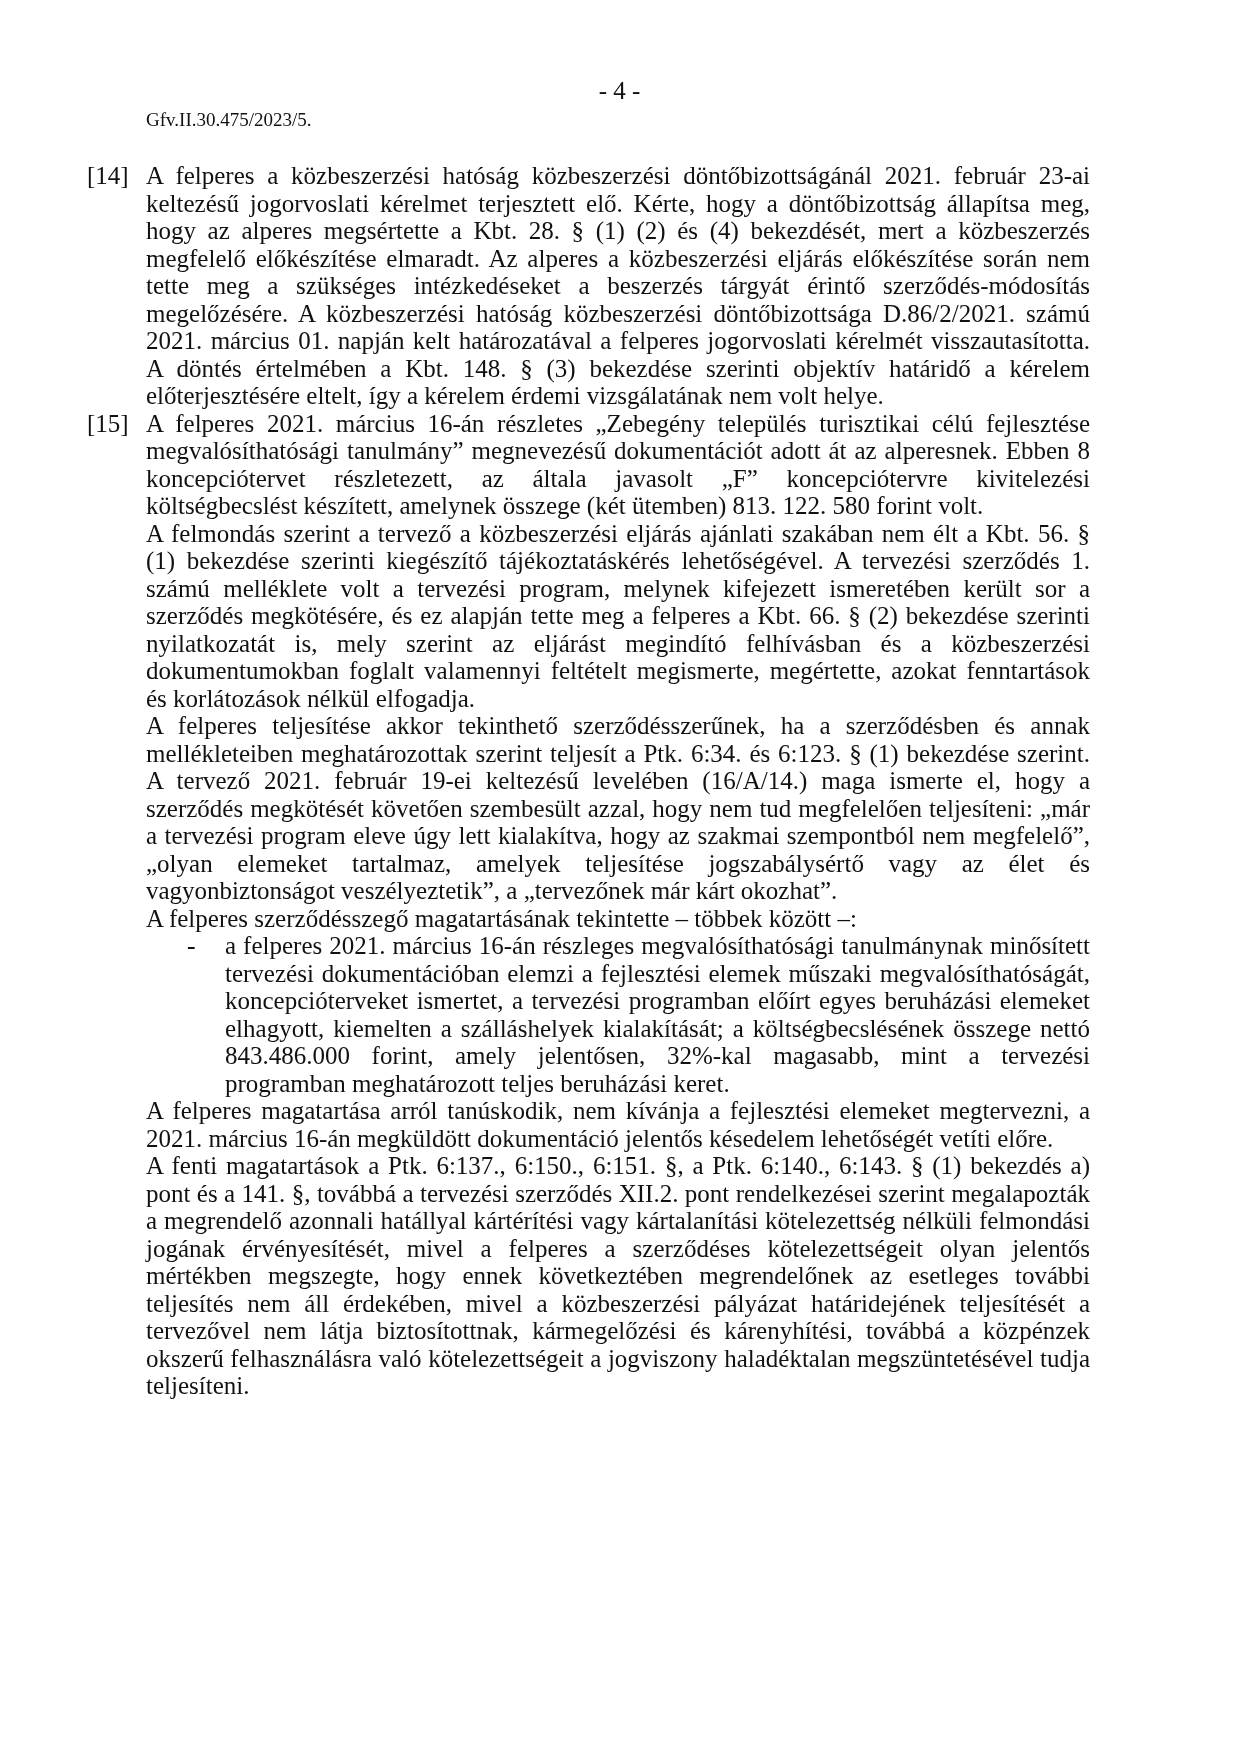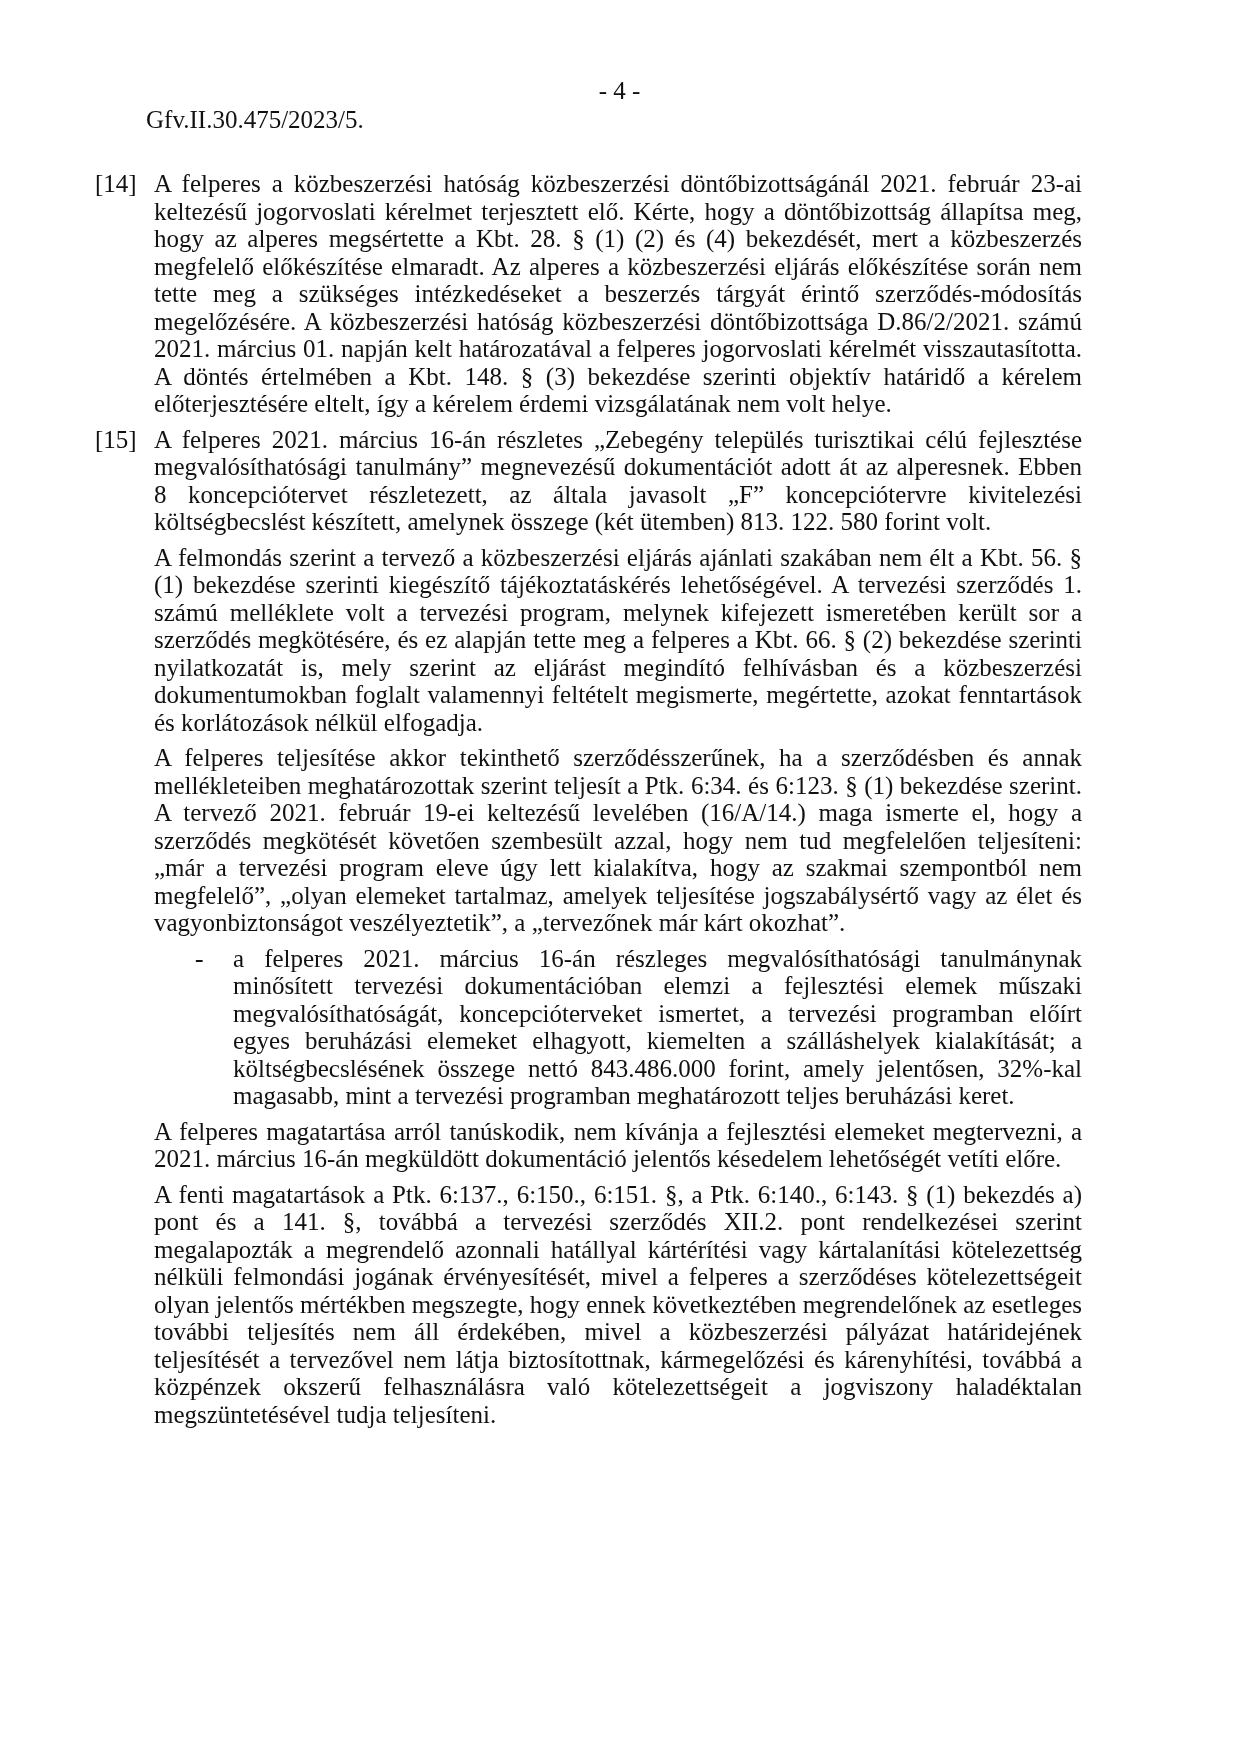--- a/index.html
+++ b/index.html
@@ -23,33 +23,33 @@
     right: 0;
     text-align: center;
     font-size: 25px;
     line-height: 27.5px;
     white-space: pre;
   }
   .case-number {
     position: absolute;
     top: 106px;
     left: 146px;
-    font-size: 25px;
+    font-size: 19px;
     line-height: 27.5px;
   }
   .doc-body {
     position: absolute;
     top: 162px;
     left: 87px;
     width: 1003px;
     font-size: 25px;
     line-height: 27.5px;
   }
   p.para {
-    margin: 8px;
+    margin: 0;
     position: relative;
     text-align: justify;
     text-justify: inter-word;
     hyphens: none;
     padding-left: 59px;
   }
   p.para.bullet {
     padding-left: 138px;
   }
   p.para .marker {
@@ -65,18 +65,19 @@
 <body>
 
 <div class="page">
   <div class="page-number">- 4 -</div>
   <div class="case-number">Gfv.II.30.475/2023/5.</div>
   <div class="doc-body">
       <p class="para numbered"><span class="marker">[14]</span><span>A felperes a közbeszerzési hatóság közbeszerzési döntőbizottságánál 2021. február 23-ai keltezésű jogorvoslati kérelmet terjesztett elő. Kérte, hogy a döntőbizottság állapítsa meg, hogy az alperes megsértette a Kbt. 28. § (1) (2) és (4) bekezdését, mert a közbeszerzés megfelelő előkészítése elmaradt. Az alperes a közbeszerzési eljárás előkészítése során nem tette meg a szükséges intézkedéseket a beszerzés tárgyát érintő szerződés-módosítás megelőzésére. A közbeszerzési hatóság közbeszerzési döntőbizottsága D.86/2/2021. számú 2021. március 01. napján kelt határozatával a felperes jogorvoslati kérelmét visszautasította. A döntés értelmében a Kbt. 148. § (3) bekezdése szerinti objektív határidő a kérelem előterjesztésére eltelt, így a kérelem érdemi vizsgálatának nem volt helye.</span></p>
       <p class="para numbered"><span class="marker">[15]</span><span>A felperes 2021. március 16-án részletes „Zebegény település turisztikai célú fejlesztése megvalósíthatósági tanulmány” megnevezésű dokumentációt adott át az alperesnek. Ebben 8 koncepciótervet részletezett, az általa javasolt „F” koncepciótervre kivitelezési költségbecslést készített, amelynek összege (két ütemben) 813. 122. 580 forint volt.</span></p>
       <p class="para plain"><span>A felmondás szerint a tervező a közbeszerzési eljárás ajánlati szakában nem élt a Kbt. 56. § (1) bekezdése szerinti kiegészítő tájékoztatáskérés lehetőségével. A tervezési szerződés 1. számú melléklete volt a tervezési program, melynek kifejezett ismeretében került sor a szerződés megkötésére, és ez alapján tette meg a felperes a Kbt. 66. § (2) bekezdése szerinti nyilatkozatát is, mely szerint az eljárást megindító felhívásban és a közbeszerzési dokumentumokban foglalt valamennyi feltételt megismerte, megértette, azokat fenntartások és korlátozások nélkül elfogadja.</span></p>
       <p class="para plain"><span>A felperes teljesítése akkor tekinthető szerződésszerűnek, ha a szerződésben és annak mellékleteiben meghatározottak szerint teljesít a Ptk. 6:34. és 6:123. § (1) bekezdése szerint. A tervező 2021. február 19-ei keltezésű levelében (16/A/14.) maga ismerte el, hogy a szerződés megkötését követően szembesült azzal, hogy nem tud megfelelően teljesíteni: „már a tervezési program eleve úgy lett kialakítva, hogy az szakmai szempontból nem megfelelő”, „olyan elemeket tartalmaz, amelyek teljesítése jogszabálysértő vagy az élet és vagyonbiztonságot veszélyeztetik”, a „tervezőnek már kárt okozhat”.</span></p>
+      <p class="para plain"><span>A felperes szerződésszegő magatartásának tekintette – többek között –:</span></p>
       <p class="para bullet"><span class="marker">-</span></p>
       <p class="para bullet"><span class="marker">-</span><span>a felperes 2021. március 16-án részleges megvalósíthatósági tanulmánynak minősített tervezési dokumentációban elemzi a fejlesztési elemek műszaki megvalósíthatóságát, koncepcióterveket ismertet, a tervezési programban előírt egyes beruházási elemeket elhagyott, kiemelten a szálláshelyek kialakítását; a költségbecslésének összege nettó 843.486.000 forint, amely jelentősen, 32%-kal magasabb, mint a tervezési programban meghatározott teljes beruházási keret.</span></p>
       <p class="para plain"><span>A felperes magatartása arról tanúskodik, nem kívánja a fejlesztési elemeket megtervezni, a 2021. március 16-án megküldött dokumentáció jelentős késedelem lehetőségét vetíti előre.</span></p>
       <p class="para plain"><span>A fenti magatartások a Ptk. 6:137., 6:150., 6:151. §, a Ptk. 6:140., 6:143. § (1) bekezdés a) pont és a 141. §, továbbá a tervezési szerződés XII.2. pont rendelkezései szerint megalapozták a megrendelő azonnali hatállyal kártérítési vagy kártalanítási kötelezettség nélküli felmondási jogának érvényesítését, mivel a felperes a szerződéses kötelezettségeit olyan jelentős mértékben megszegte, hogy ennek következtében megrendelőnek az esetleges további teljesítés nem áll érdekében, mivel a közbeszerzési pályázat határidejének teljesítését a tervezővel nem látja biztosítottnak, kármegelőzési és kárenyhítési, továbbá a közpénzek okszerű felhasználásra való kötelezettségeit a jogviszony haladéktalan megszüntetésével tudja teljesíteni.</span></p>
     </div>
 </div>
 
 </body></html>

